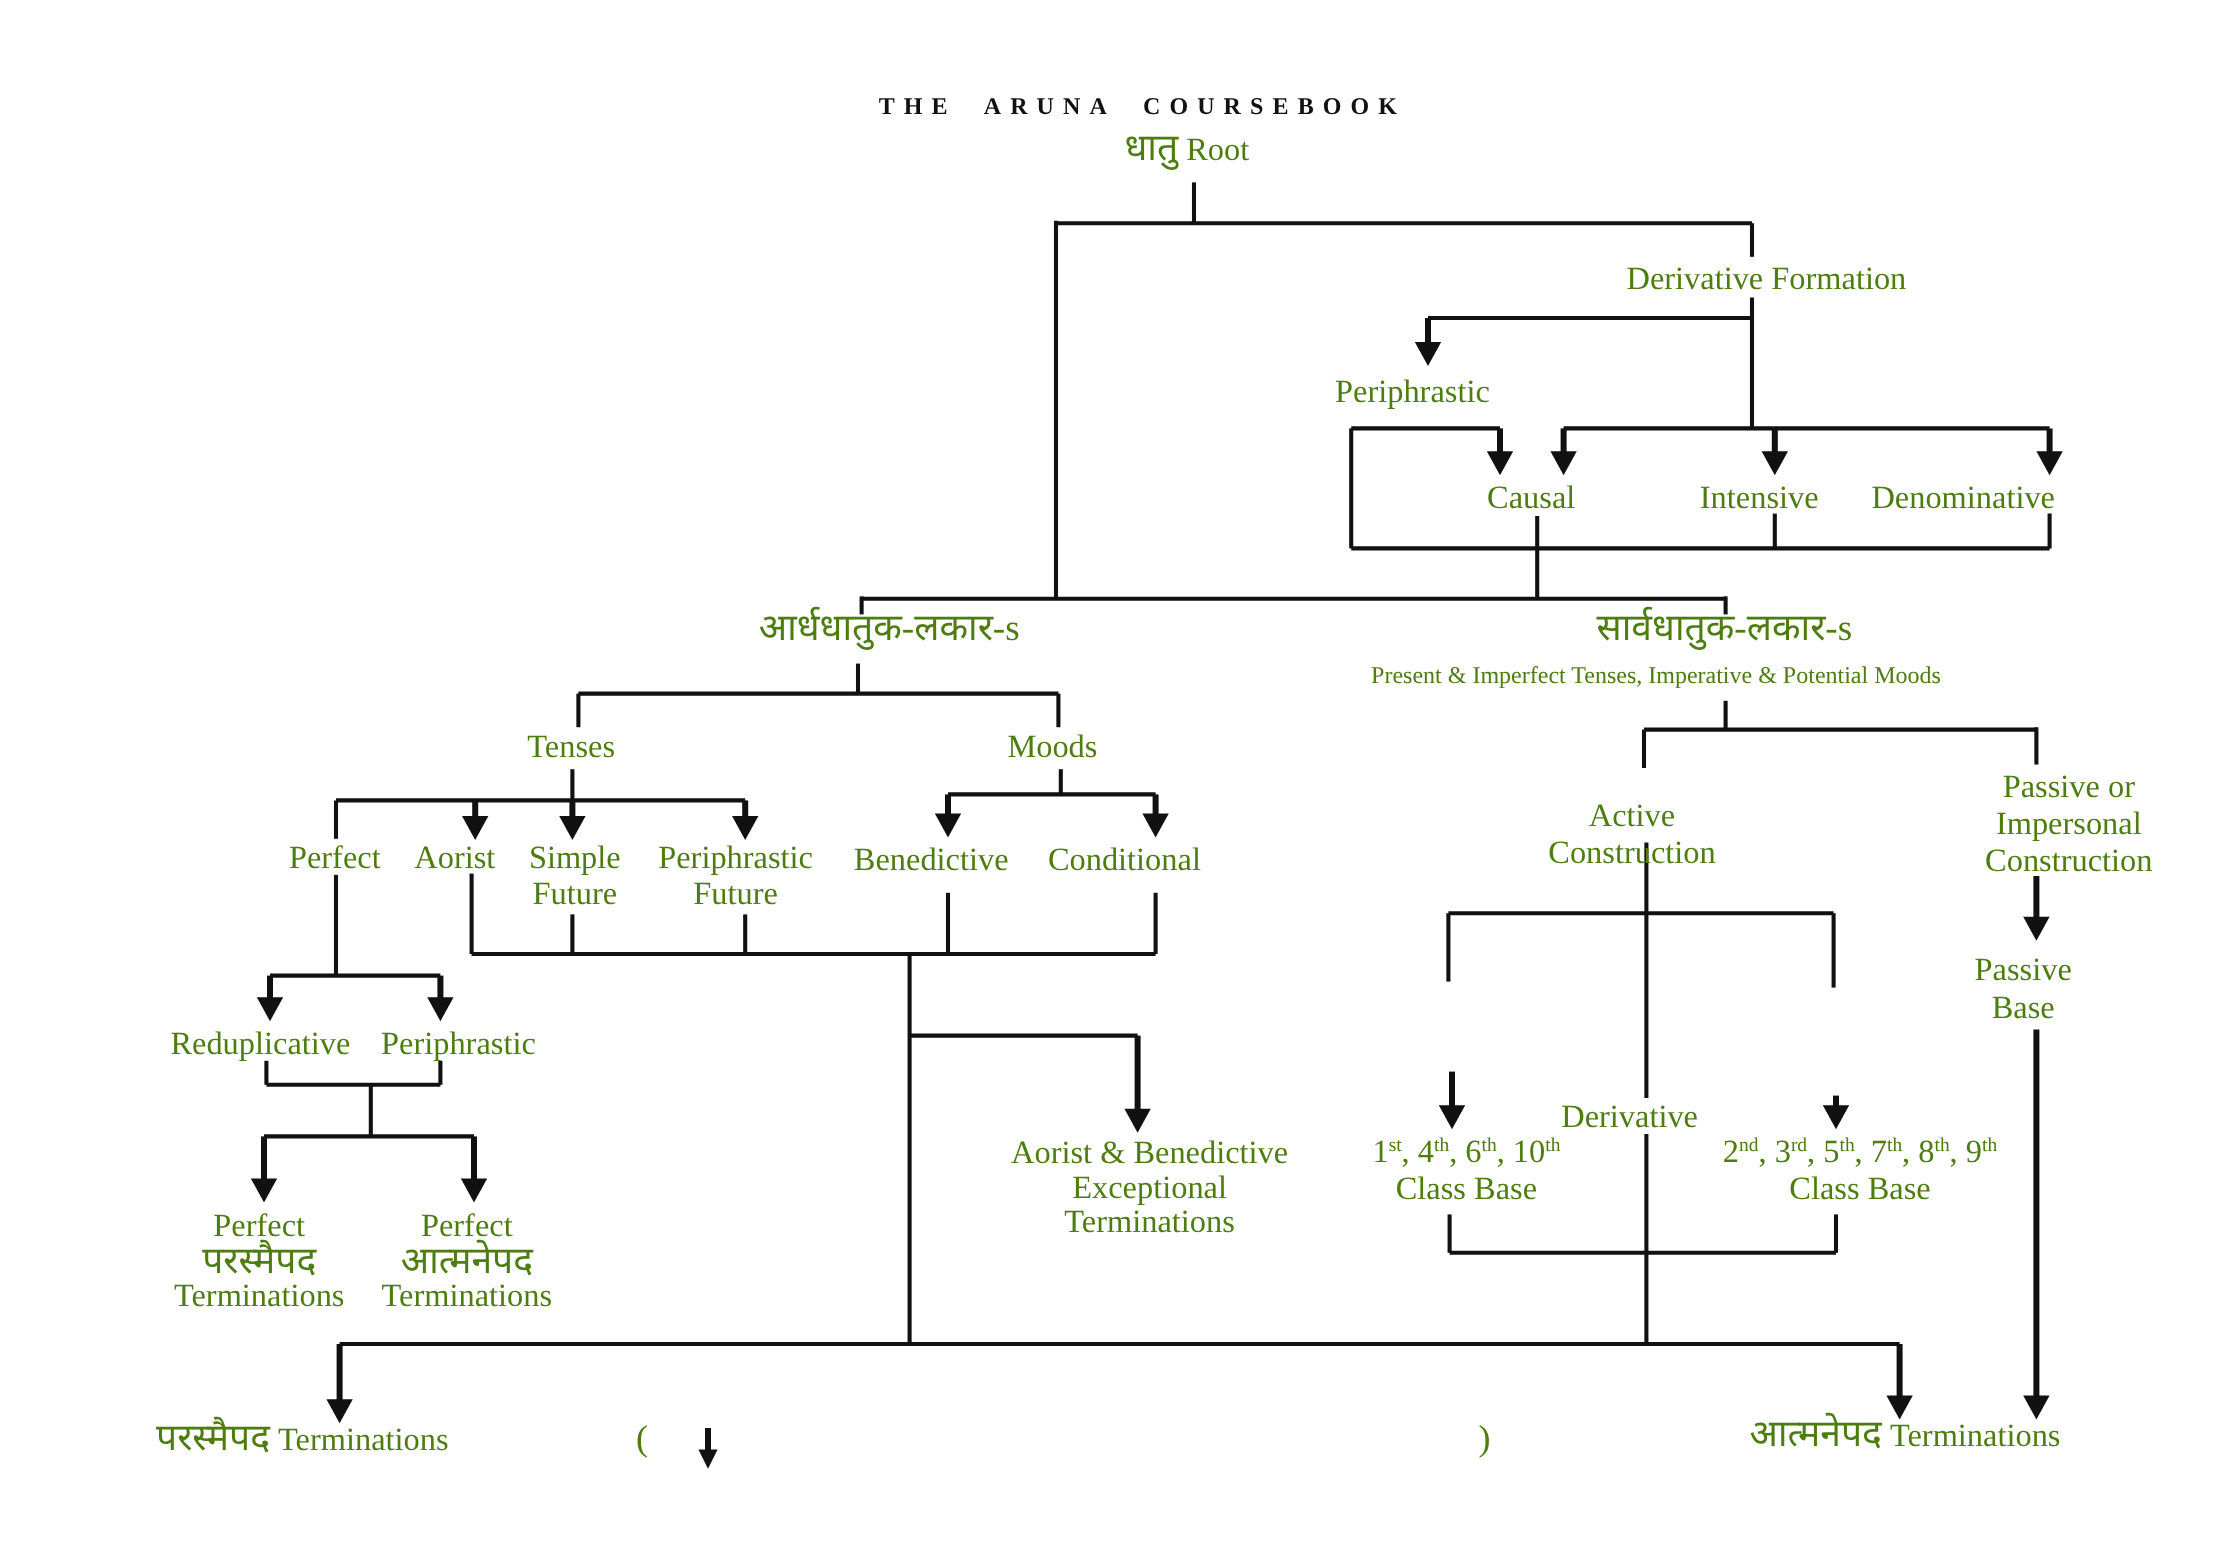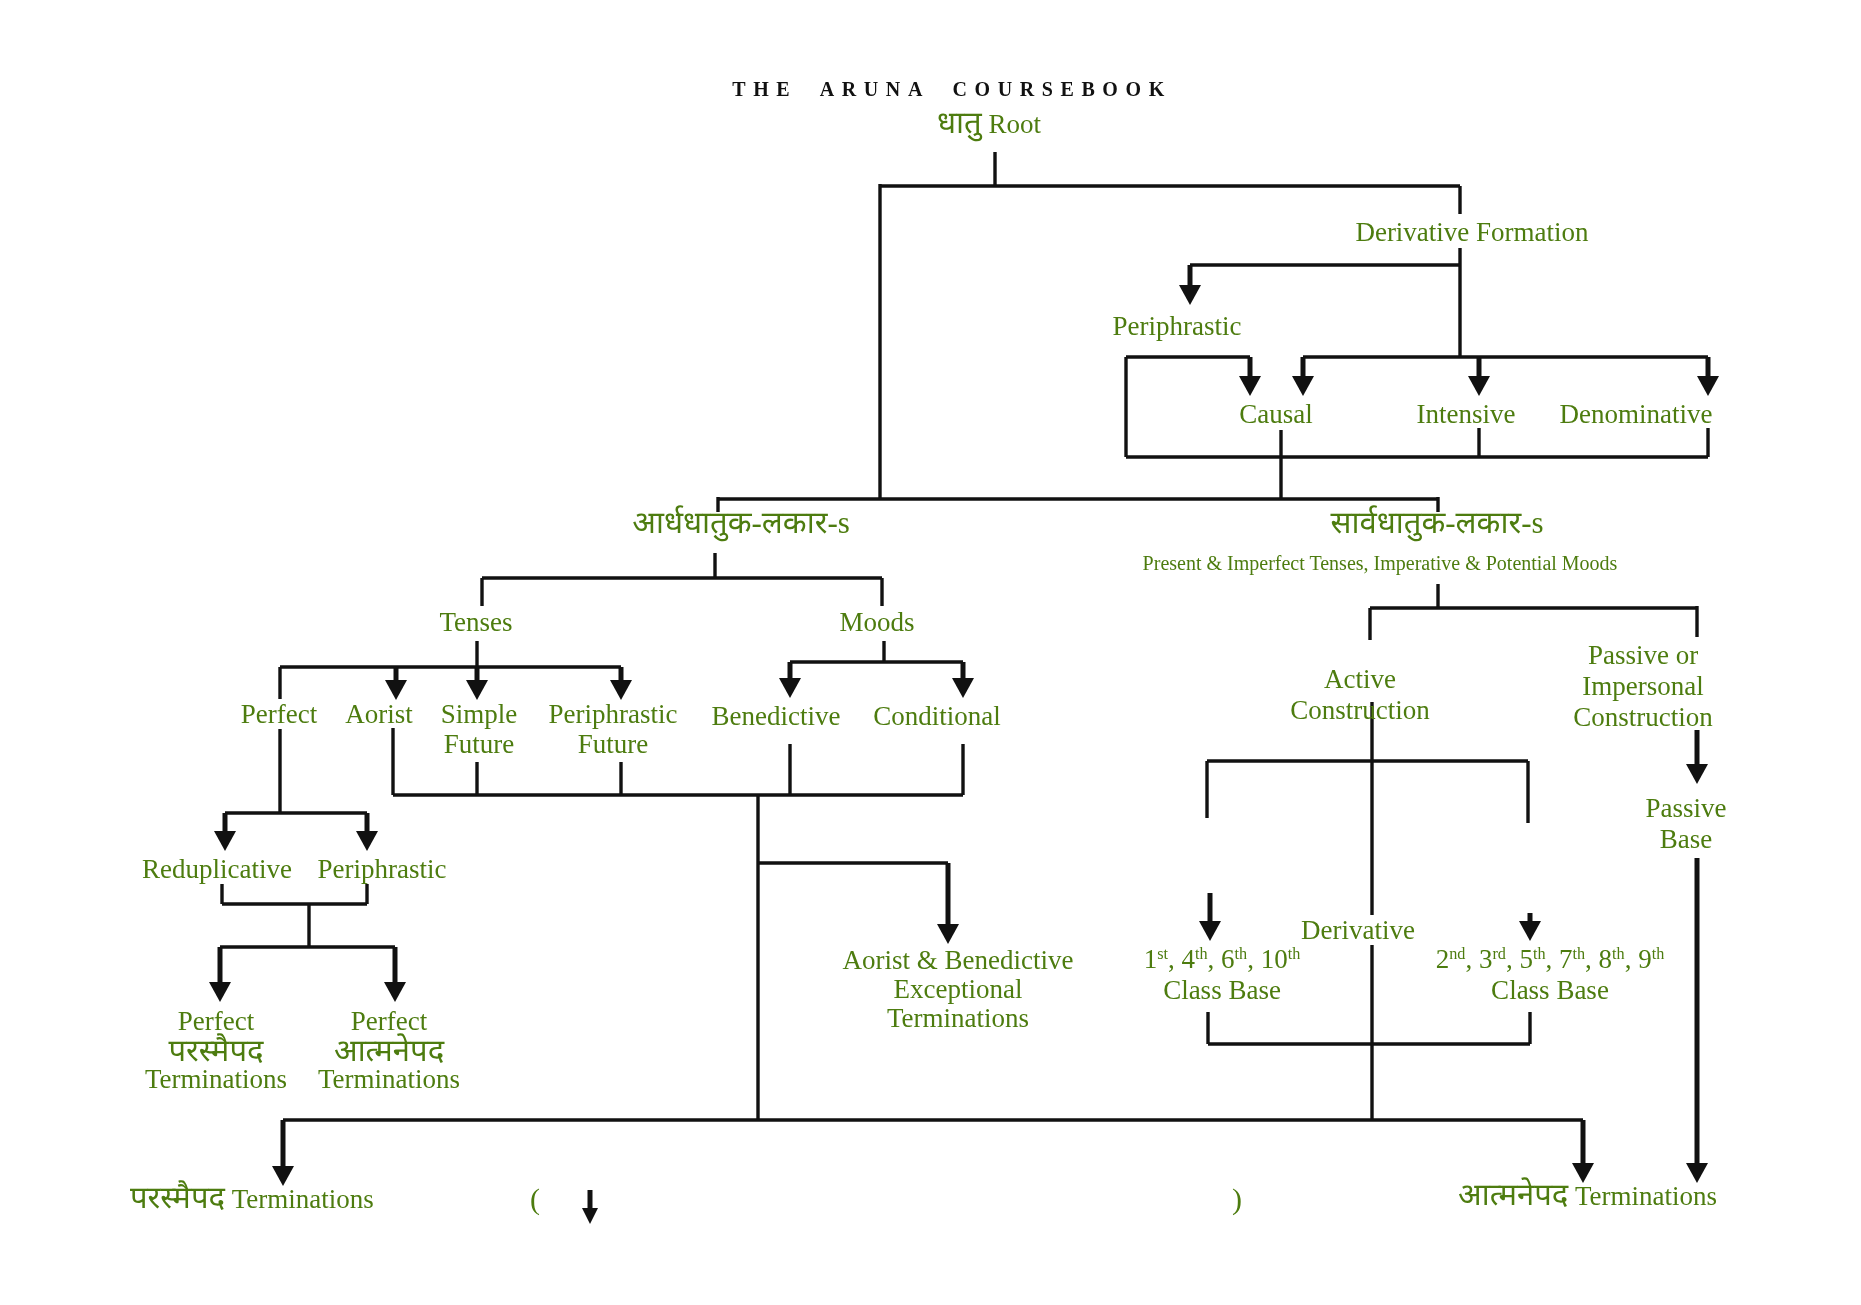--- a/index.html
+++ b/index.html
@@ -222,21 +222,21 @@
     <div>Periphrastic</div>
     <div>Future</div>
   </div>
   <div class="lbl" style="left:776px;top:701px">Benedictive</div>
   <div class="lbl" style="left:937px;top:701px">Conditional</div>
 
   <div class="lbl" style="left:1360px;top:664px;line-height:31px">
     <div>Active</div>
     <div>Construction</div>
   </div>
-  <div class="lbl" style="left:1643px;top:640px;line-height:31px">
+  <div class="lbl" style="left:1724px;top:640px;line-height:31px">
     <div>Passive or</div>
     <div>Impersonal</div>
     <div>Construction</div>
   </div>
 
   <div class="lbl" style="left:217px;top:854px">Reduplicative</div>
   <div class="lbl" style="left:382px;top:854px">Periphrastic</div>
 
 
   <div class="lbl" style="left:1686px;top:793px;line-height:31px">

